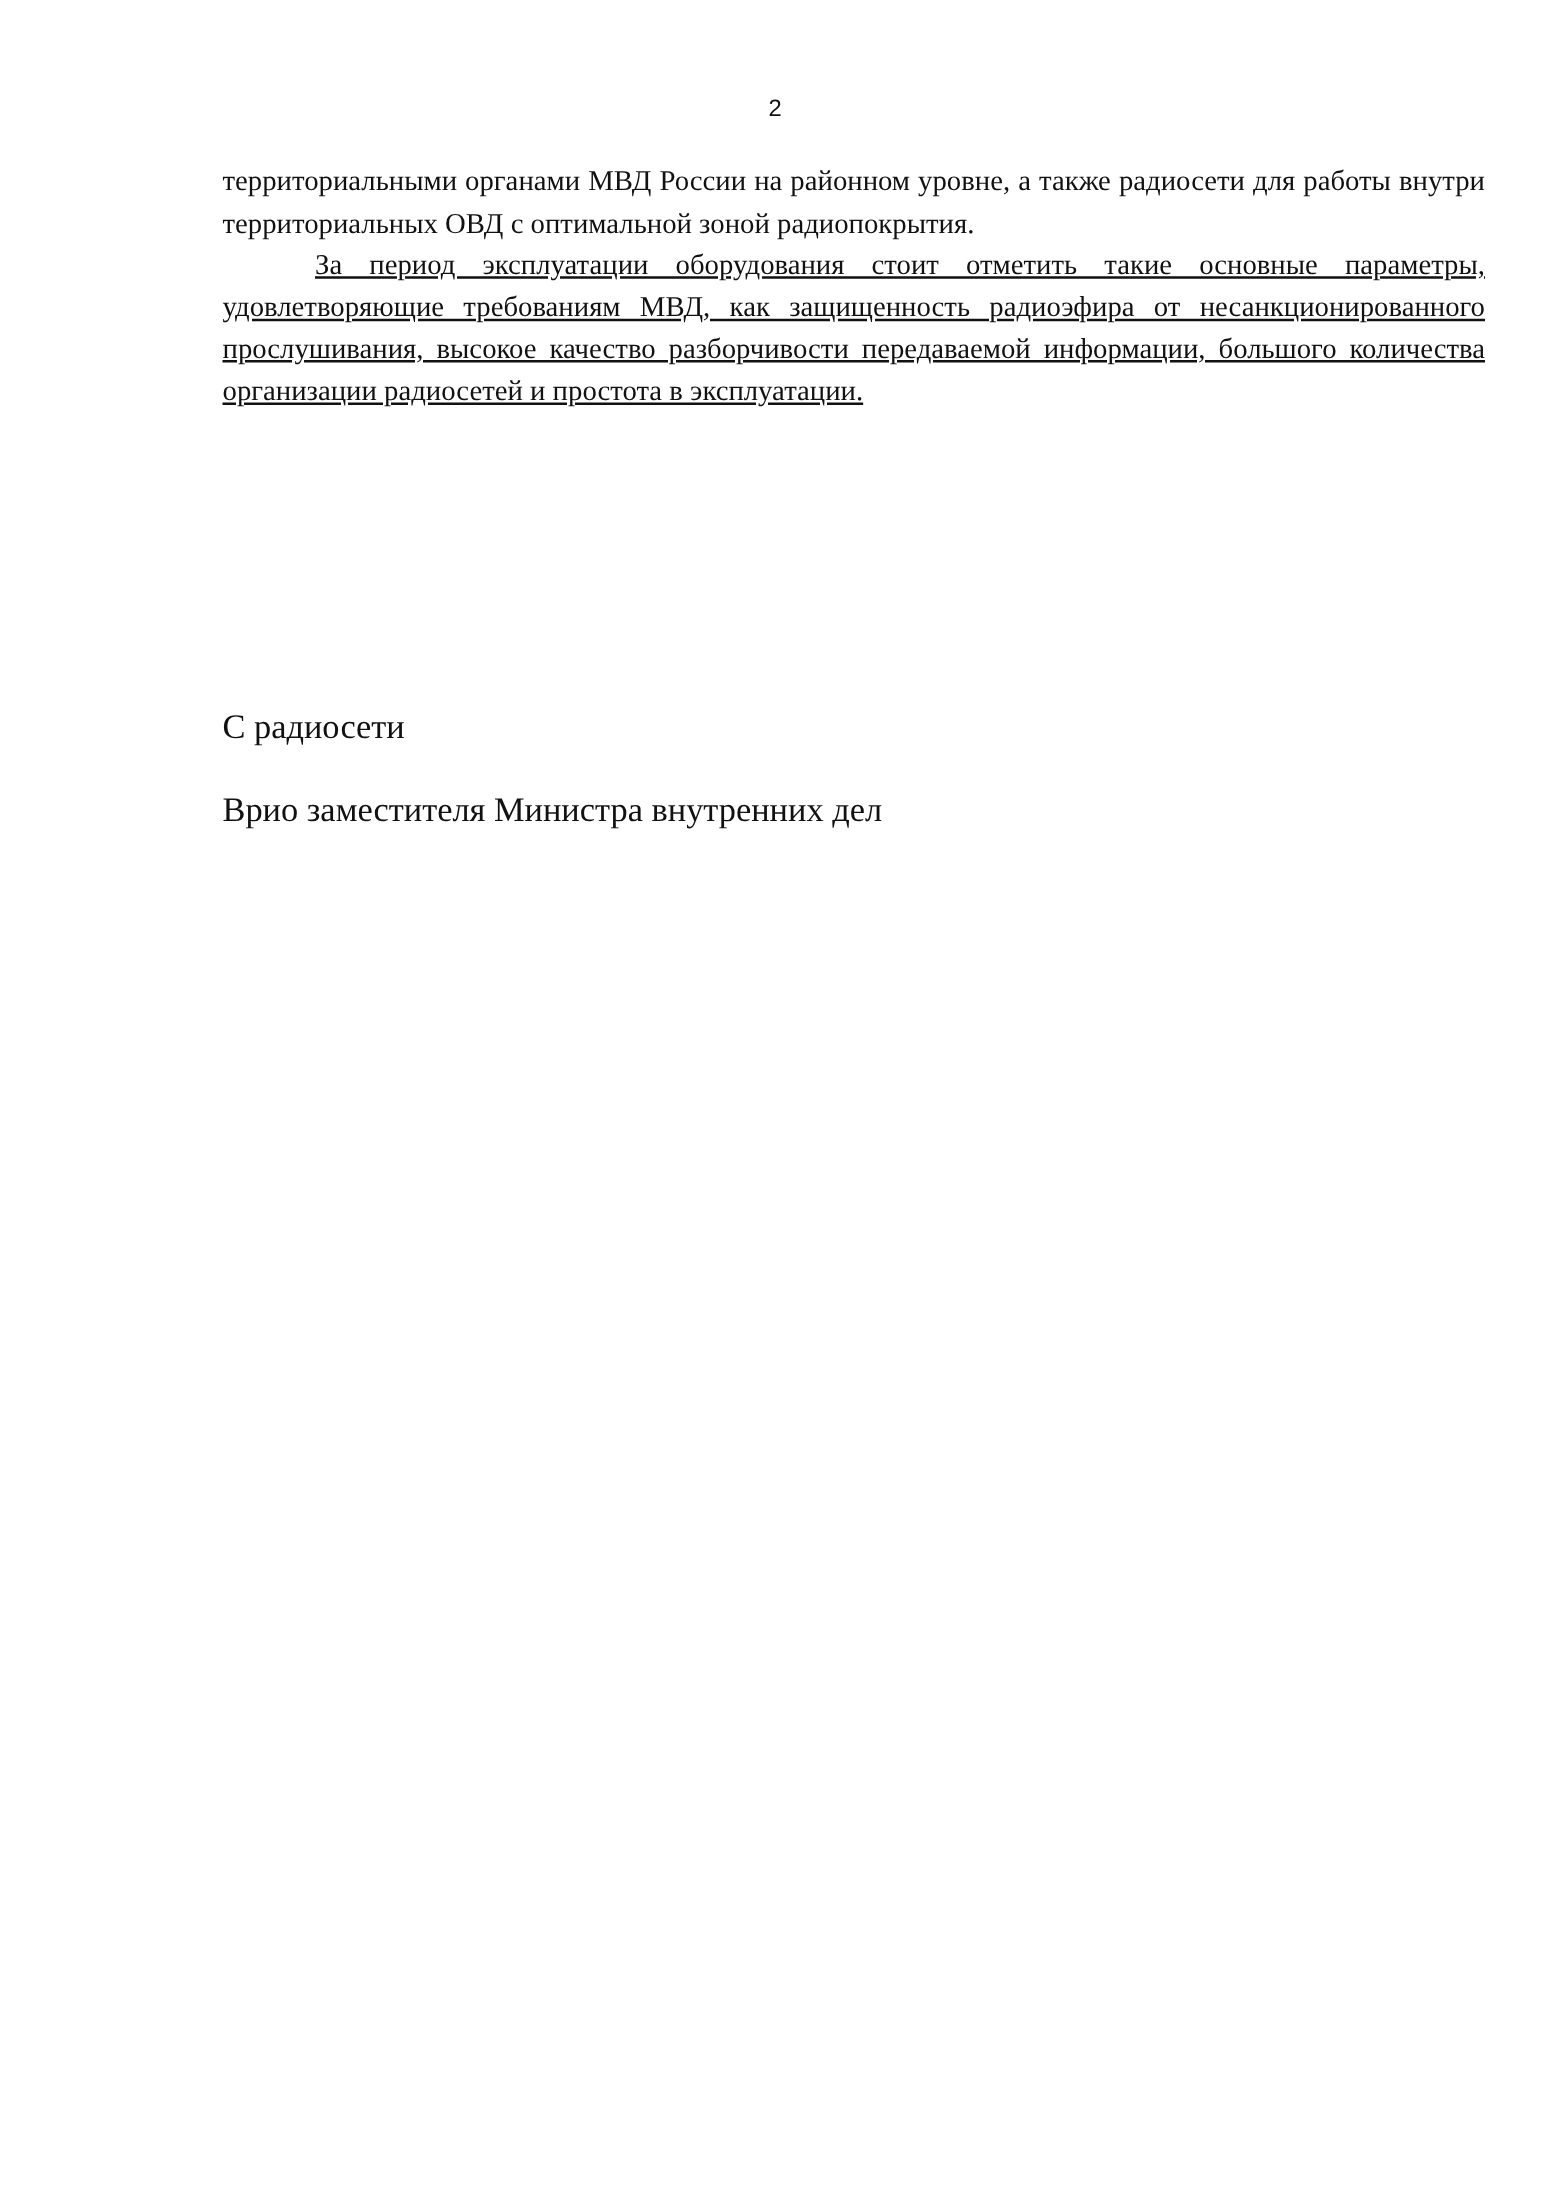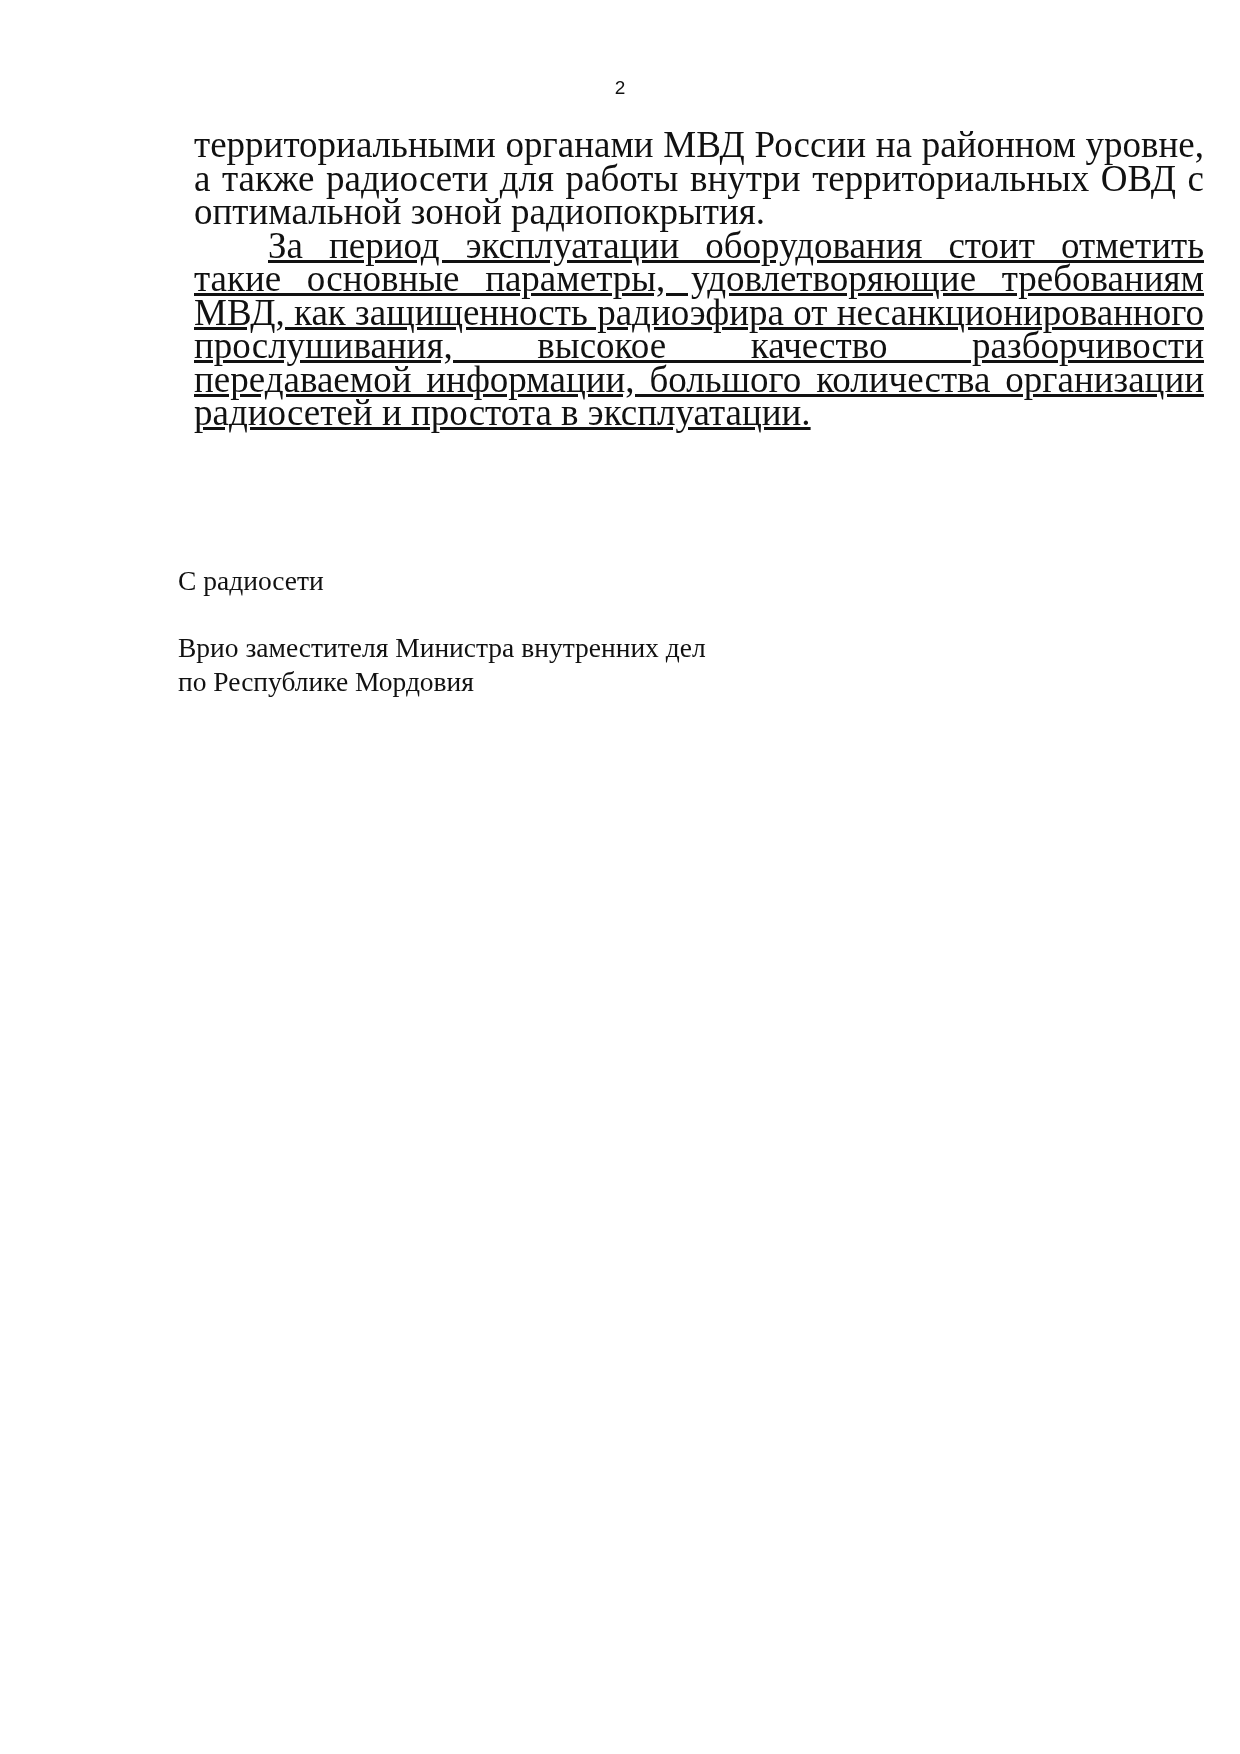--- a/index.html
+++ b/index.html
@@ -23,23 +23,22 @@
       text-align: center;
       font-family: "Liberation Sans", "DejaVu Sans", sans-serif;
       font-size: 19px;
       line-height: 24px;
     }
     .body-text {
       position: absolute;
       top: 128px;
       left: 178px;
       width: 1010px;
-      font-size: 37px;
+      font-size: 23px;
       line-height: 33.5px;
-      margin-left: 16px;
     }
     .para {
       margin: 0;
       text-align: justify;
       text-align-last: left;
     }
     .para.indent {
       text-indent: 74px;
       text-decoration: underline;
     }
@@ -53,34 +52,34 @@
     }
     .signature {
       position: absolute;
       top: 631px;
       left: 178px;
       font-size: 27.5px;
       line-height: 33.5px;
     }
     .signature div {
       white-space: nowrap;
+      text-align: center;
     }
   </style>
 </head>
 <body>
 
 <div>
 
   <div class="page-number">2</div>
 
   <div class="body-text">
     <p class="para">территориальными органами МВД России на районном уровне, а также радиосети для работы внутри территориальных ОВД с оптимальной зоной радиопокрытия.</p>
     <p class="para indent">За период эксплуатации оборудования стоит отметить такие основные параметры, удовлетворяющие требованиям МВД, как защищенность радиоэфира от несанкционированного прослушивания, высокое качество разборчивости передаваемой информации, большого количества организации радиосетей и простота в эксплуатации.</p>
   </div>
 
   <p class="closing">С радиосети</p>
 
   <div class="signature">
     <div>Врио заместителя Министра внутренних дел</div>
-    <div>по Республике Мордовия</div>
   </div>
 
 </div>
 
 </body></html>

